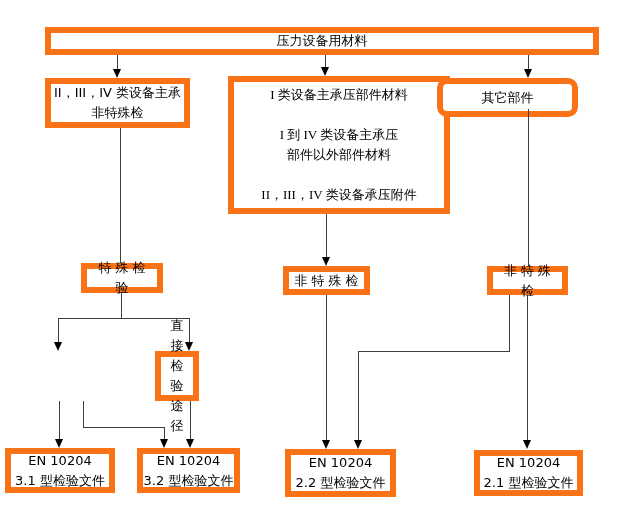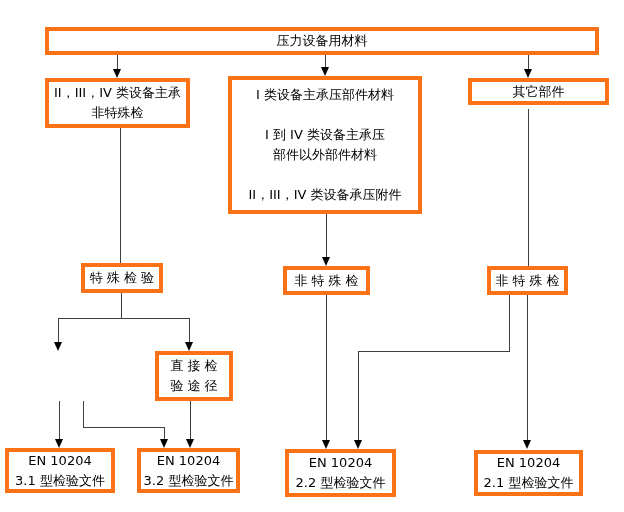--- a/index.html
+++ b/index.html
@@ -1,21 +1,21 @@
 <!DOCTYPE html>
 <html><head>
 <meta charset="utf-8">
 <style>
   html,body{margin:0;padding:0;background:#fff;}
   #canvas{
     position:relative;width:624px;height:512px;background:#ffffff;overflow:hidden;
     font-family:"DejaVu Sans","Liberation Sans",sans-serif;color:#000;
   }
   .box{
-    position:absolute;box-sizing:border-box;border:4px solid #f97316;background:#fff;
+    position:absolute;box-sizing:border-box;border:6px solid #f97316;background:#fff;
     display:flex;align-items:center;justify-content:center;text-align:center;
     white-space:pre-line;font-size:13px;line-height:20px;
   }
   .sp{letter-spacing:4px;padding-left:4px;}
   .vline{position:absolute;width:1px;background:#3f3f3f;}
   .hline{position:absolute;height:1px;background:#3f3f3f;}
   .arr{
     position:absolute;width:0;height:0;
     border-left:4px solid transparent;border-right:4px solid transparent;
     border-top:9px solid #000;
@@ -24,37 +24,37 @@
 </head>
 <body>
 
 <div id="canvas">
 
   <div class="box" style="left:45px;top:27px;width:554px;height:28px;">压力设备用材料</div>
 
   <div class="box" style="left:45px;top:78px;width:145px;height:50px;">II，III，IV 类设备主承
 非特殊检</div>
 
-  <div class="box" style="left:228px;top:76px;width:194px;height:138px;">I 类设备主承压部件材料
+  <div class="box" style="left:228px;top:76px;width:222px;height:138px;font-family:Liberation Serif, serif;">I 类设备主承压部件材料
 
 I 到 IV 类设备主承压
 部件以外部件材料
 
 II，III，IV 类设备承压附件</div>
 
-  <div class="box" style="left:468px;top:78px;width:141px;height:27px;">其它部件</div>
+  <div class="box" style="left:437px;top:78px;width:141px;height:39px;border-radius:10px;">其它部件</div>
 
   <div class="box sp" style="left:81px;top:263px;width:82px;height:30px;">特殊检验</div>
 
   <div class="box sp" style="left:283px;top:266px;width:87px;height:29px;">非特殊检</div>
 
   <div class="box sp" style="left:487px;top:266px;width:81px;height:29px;">非特殊检</div>
 
 
-  <div class="box sp" style="left:155px;top:351px;width:78px;height:50px;">直接检
+  <div class="box sp" style="left:155px;top:351px;width:44px;height:50px;">直接检
 验途径</div>
 
   <div class="box" style="left:5px;top:448px;width:110px;height:45px;">EN 10204
 3.1 型检验文件</div>
 
   <div class="box" style="left:137px;top:448px;width:103px;height:45px;">EN 10204
 3.2 型检验文件</div>
 
   <div class="box" style="left:285px;top:449px;width:111px;height:48px;">EN 10204
 2.2 型检验文件</div>

